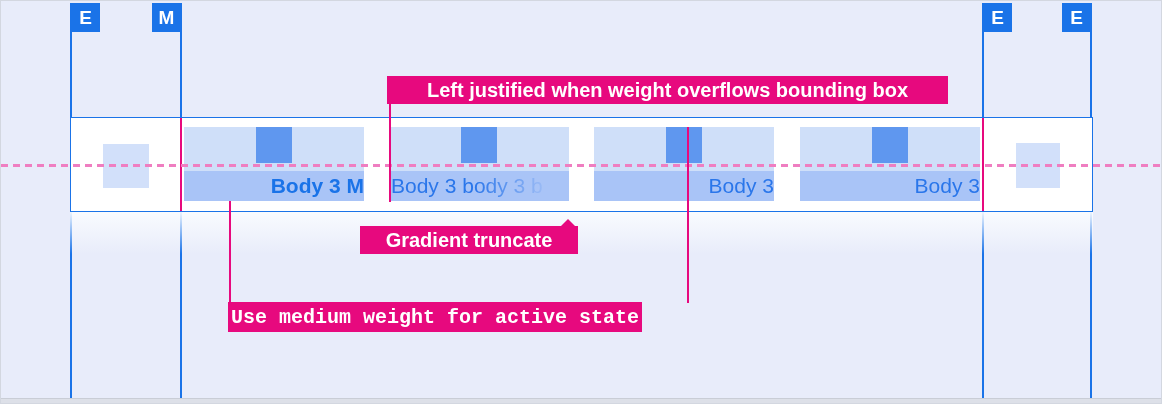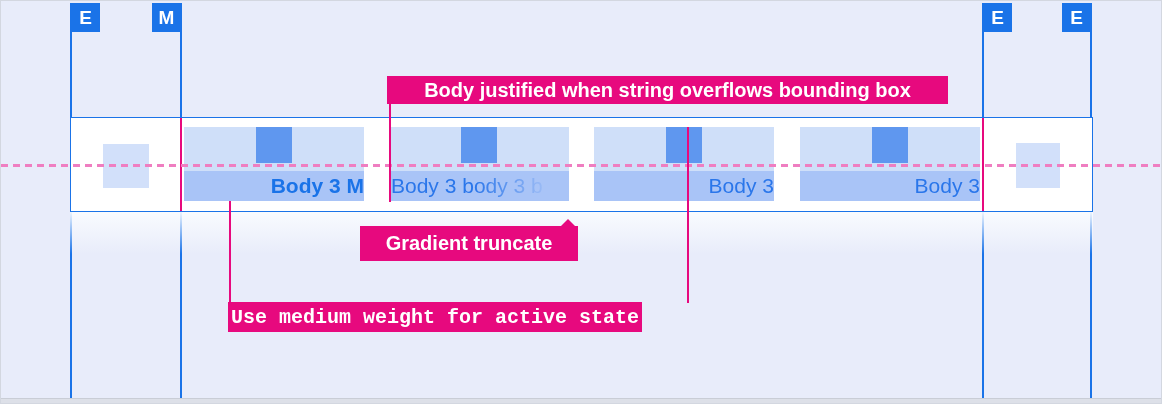--- a/index.html
+++ b/index.html
@@ -120,23 +120,23 @@
 
   <div class="margin-line" style="left:179px;"></div>
   <div class="margin-line" style="left:981px;"></div>
 
   <div class="dashline"></div>
 
   <div class="connector" style="left:388px;top:103px;height:98px;"></div>
   <div class="connector" style="left:228px;top:200px;height:102px;"></div>
   <div class="connector" style="left:686px;top:126px;height:176px;"></div>
 
-  <div class="badge" style="left:386px;top:75px;width:561px;height:28px;">Body justified when string overflows bounding box</div>
+  <div class="badge" style="left:386px;top:75px;width:561px;height:28px;">Left justified when weight overflows bounding box</div>
 
-  <div class="badge" style="left:359px;top:225px;width:218px;height:35px;">
+  <div class="badge" style="left:359px;top:225px;width:218px;height:28px;">
     <span class="pointer-up"></span>
     <span>Gradient truncate</span>
   </div>
 
   <div class="badge" style="left:227px;top:301px;width:414px;height:30px;font-family:Liberation Mono, monospace;">Use medium weight for active state</div>
 
 
   <div class="bottom-strip"></div>
 
 </div>

